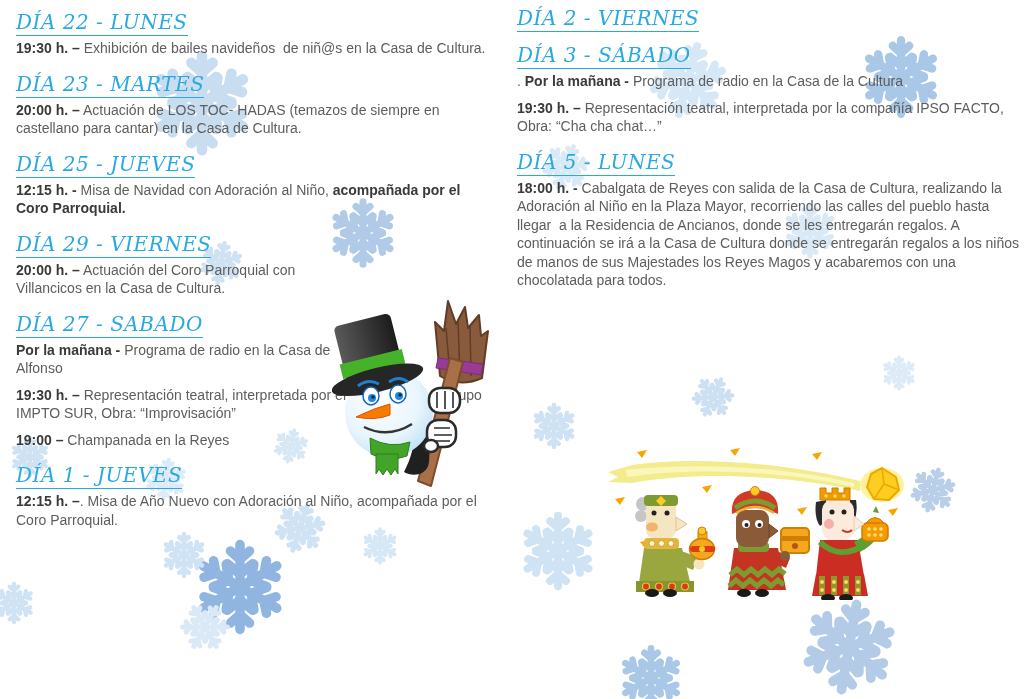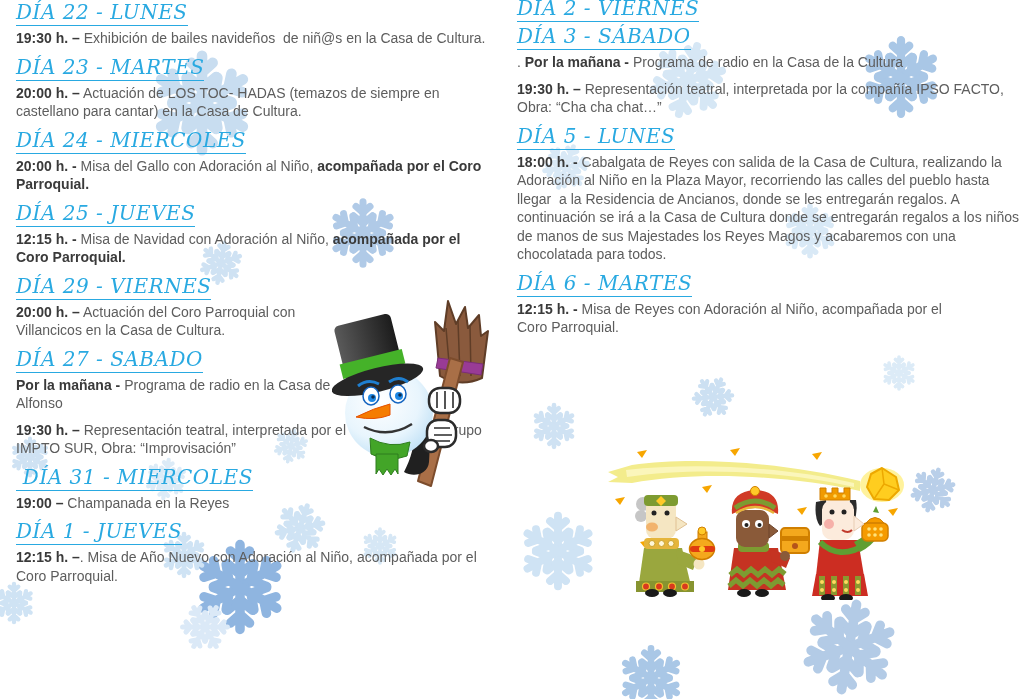--- a/index.html
+++ b/index.html
@@ -1,21 +1,21 @@
 <!DOCTYPE html>
 <html style="--accent: #29a9e1; --txt: #5d5d5d; --txtb: #3a3a3a;"><head>
 <meta charset="utf-8">
 <style>
   html,body{margin:0;padding:0;background:#fff;}
   .page{position:relative;width:1024px;height:699px;background:#ffffff;overflow:hidden;
         font-family:"Liberation Sans",sans-serif;}
   .col{position:absolute;}
   .col-left{left:16px;top:-4px;width:478px;}
   .col-right{left:517px;top:-8px;width:502px;}
-  .event h2{margin:5px 0 6px;font-size:20px;line-height:22px;font-weight:normal;
+  .event h2{margin:15px 0 6px;font-size:20px;line-height:22px;font-weight:normal;
             font-family:"DejaVu Serif",serif;font-style:italic;letter-spacing:.5px;
             color:var(--accent);white-space:pre-wrap;}
   .event h2 span{border-bottom:1.5px solid var(--accent);padding-bottom:1px;}
   .event p{margin:0 0 8px;font-size:14px;line-height:18.5px;color:var(--txt);white-space:pre-wrap;}
   .event p .b{font-weight:bold;color:var(--txtb);}
   .event p .gap{display:inline-block;height:1px;}
   .flake{position:absolute;pointer-events:none;}
   .illus{position:absolute;}
 </style>
 </head>
@@ -111,61 +111,52 @@
   <div class="col col-left" id="colLeft">
       <section class="event">
         <h2><span>DÍA 22 - LUNES</span></h2>
         <p><span class="b">19:30 h. –</span><span> Exhibición de bailes navideños  de niñ@s en la Casa de Cultura.</span></p>
       </section>
       <section class="event">
         <h2><span>DÍA 23 - MARTES</span></h2>
         <p><span class="b">20:00 h. –</span><span> Actuación de LOS TOC- HADAS (temazos de siempre en castellano para cantar) en la Casa de Cultura.</span></p>
       </section>
       <section class="event">
-        <h2><span>DÍA 24 - MIERCOLES</span></h2>
-        <p><span class="b">20:00 h. -</span><span> Misa del Gallo con Adoración al Niño, </span><span class="b">acompañada por el Coro Parroquial.</span></p>
-      </section>
-      <section class="event">
         <h2><span>DÍA 25 - JUEVES</span></h2>
         <p><span class="b">12:15 h. -</span><span> Misa de Navidad con Adoración al Niño, </span><span class="b">acompañada por el  Coro Parroquial.</span></p>
       </section>
       <section class="event">
         <h2><span>DÍA 29 - VIERNES</span></h2>
         <p><span class="b">20:00 h. –</span><span> Actuación del Coro Parroquial con</span><br><span>Villancicos en la Casa de Cultura.</span></p>
       </section>
       <section class="event">
         <h2><span>DÍA 27 - SABADO</span></h2>
         <p><span class="b">Por la mañana -</span><span> Programa de radio en la Casa de</span><br><span>Alfonso</span></p>
         <p><span class="b">19:30 h. –</span><span> Representación teatral, interpretada por el</span><span class="gap" style="width: 100px;"></span><span>grupo</span><br><span>IMPTO SUR, Obra: “Improvisación”</span></p>
       </section>
       <section class="event">
-        <h2><span> DÍA 31 - MIERCOLES</span></h2>
         <p><span class="b">19:00 –</span><span> Champanada en la Reyes</span></p>
       </section>
       <section class="event">
         <h2><span>DÍA 1 - JUEVES</span></h2>
         <p><span class="b">12:15 h. –</span><span>. Misa de Año Nuevo con Adoración al Niño, acompañada por el Coro Parroquial.</span></p>
       </section>
     </div>
   <div class="col col-right" id="colRight">
       <section class="event">
         <h2><span>DÍA 2 - VIERNES</span></h2>
       </section>
       <section class="event">
         <h2><span>DÍA 3 - SÁBADO</span></h2>
         <p><span>. </span><span class="b">Por la mañana -</span><span> Programa de radio en la Casa de la Cultura</span></p>
         <p><span class="b">19:30 h. –</span><span> Representación teatral, interpretada por la compañía IPSO FACTO,</span><br><span>Obra: “Cha cha chat…”</span></p>
       </section>
       <section class="event">
         <h2><span>DÍA 5 - LUNES</span></h2>
         <p><span class="b">18:00 h. -</span><span> Cabalgata de Reyes con salida de la Casa de Cultura, realizando la Adoración al Niño en la Plaza Mayor, recorriendo las calles del pueblo hasta llegar  a la Residencia de Ancianos, donde se les entregarán regalos. A continuación se irá a la Casa de Cultura donde se entregarán regalos a los niños de manos de sus Majestades los Reyes Magos y acabaremos con una chocolatada para todos.</span></p>
-      </section>
-      <section class="event">
-        <h2><span>DÍA 6 - MARTES</span></h2>
-        <p><span class="b">12:15 h. -</span><span> Misa de Reyes con Adoración al Niño, acompañada por el</span><br><span>Coro Parroquial.</span></p>
       </section>
     </div>
 
   <svg class="illus" style="left:332px;top:296px" width="160" height="200" viewBox="0 0 160 200">
     <defs>
       <radialGradient id="snowHead" cx="40%" cy="35%" r="75%">
         <stop offset="0%" stop-color="#ffffff"></stop>
           <stop offset="60%" stop-color="#e8f5fd"></stop>
         <stop offset="100%" stop-color="#b9ddf4"></stop>
       </radialGradient>

